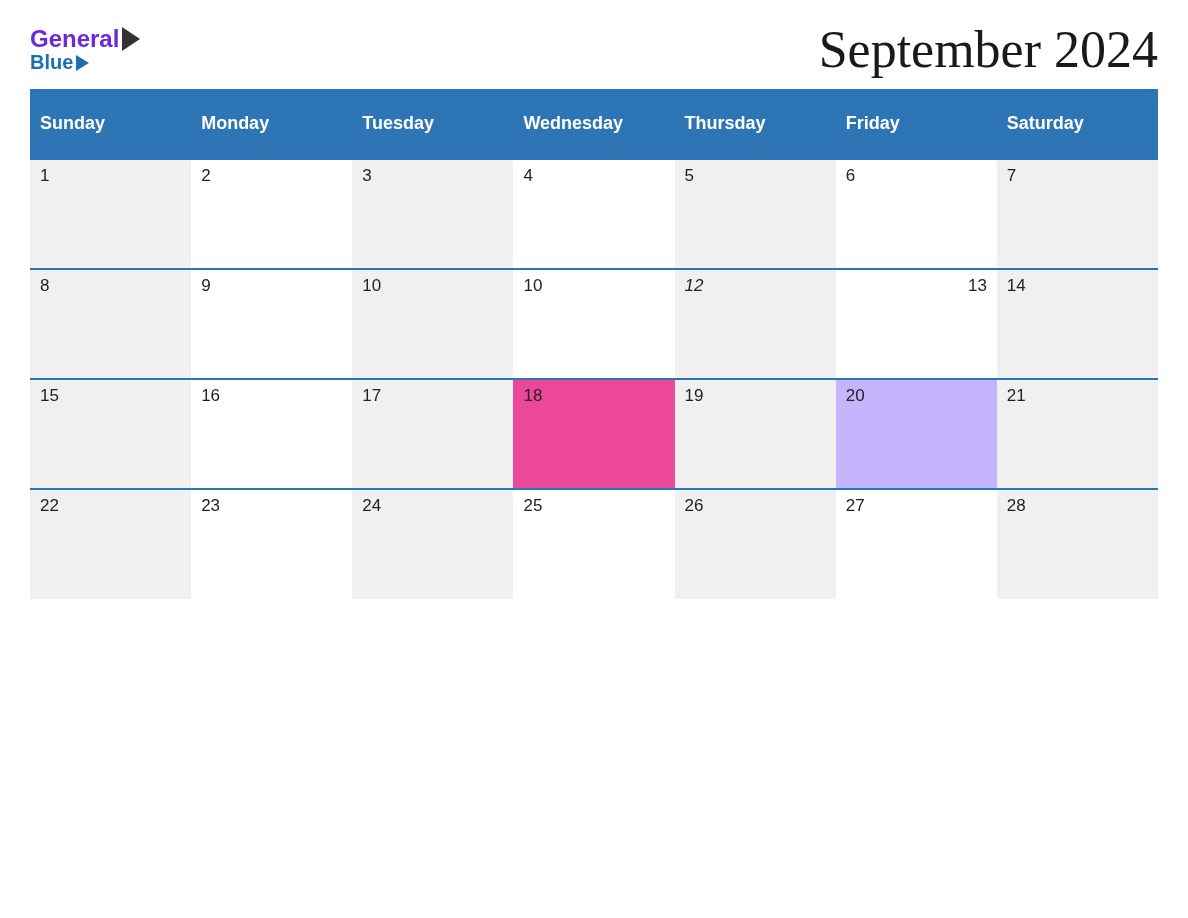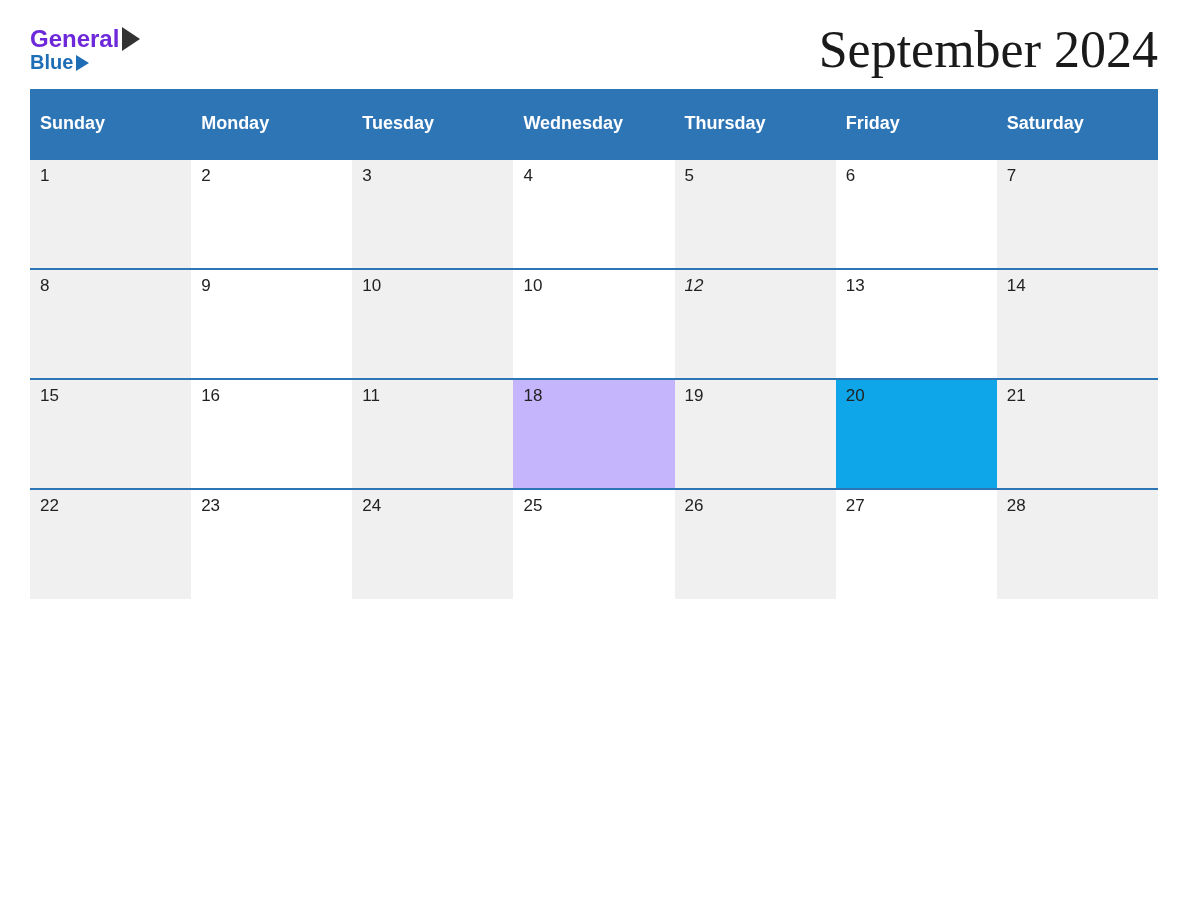--- a/index.html
+++ b/index.html
@@ -161,30 +161,30 @@
         <td style="background-color: rgb(240, 240, 240);"><span class="day-number">5</span></td>
         <td style="background-color: rgb(255, 255, 255);"><span class="day-number">6</span></td>
         <td style="background-color: rgb(240, 240, 240);"><span class="day-number">7</span></td>
       </tr>
       <tr>
         <td style="background-color: rgb(240, 240, 240);"><span class="day-number">8</span></td>
         <td style="background-color: rgb(255, 255, 255);"><span class="day-number">9</span></td>
         <td style="background-color: rgb(240, 240, 240);"><span class="day-number">10</span></td>
         <td style="background-color: rgb(255, 255, 255);"><span class="day-number">10</span></td>
         <td style="background-color: rgb(240, 240, 240); font-style: italic;"><span class="day-number">12</span></td>
-        <td style="background-color: rgb(255, 255, 255);"><span class="day-number">13</span></td>
+        <td style="background-color: rgb(255, 255, 255); text-align: right;"><span class="day-number">13</span></td>
         <td style="background-color: rgb(240, 240, 240);"><span class="day-number">14</span></td>
       </tr>
       <tr>
         <td style="background-color: rgb(240, 240, 240);"><span class="day-number">15</span></td>
         <td style="background-color: rgb(255, 255, 255);"><span class="day-number">16</span></td>
-        <td style="background-color: rgb(240, 240, 240);"><span class="day-number">11</span></td>
-        <td style="background-color: #c4b5fd;"><span class="day-number">18</span></td>
+        <td style="background-color: rgb(240, 240, 240);"><span class="day-number">17</span></td>
+        <td style="background-color: #ec4899;"><span class="day-number">18</span></td>
         <td style="background-color: rgb(240, 240, 240);"><span class="day-number">19</span></td>
-        <td style="background-color: #0ea5e9;"><span class="day-number">20</span></td>
+        <td style="background-color: #c4b5fd;"><span class="day-number">20</span></td>
         <td style="background-color: rgb(240, 240, 240);"><span class="day-number">21</span></td>
       </tr>
       <tr>
         <td style="background-color: rgb(240, 240, 240);"><span class="day-number">22</span></td>
         <td style="background-color: rgb(255, 255, 255);"><span class="day-number">23</span></td>
         <td style="background-color: rgb(240, 240, 240);"><span class="day-number">24</span></td>
         <td style="background-color: rgb(255, 255, 255);"><span class="day-number">25</span></td>
         <td style="background-color: rgb(240, 240, 240);"><span class="day-number">26</span></td>
         <td style="background-color: rgb(255, 255, 255); margin-top: 36px;"><span class="day-number">27</span></td>
         <td style="background-color: rgb(240, 240, 240);"><span class="day-number">28</span></td>

